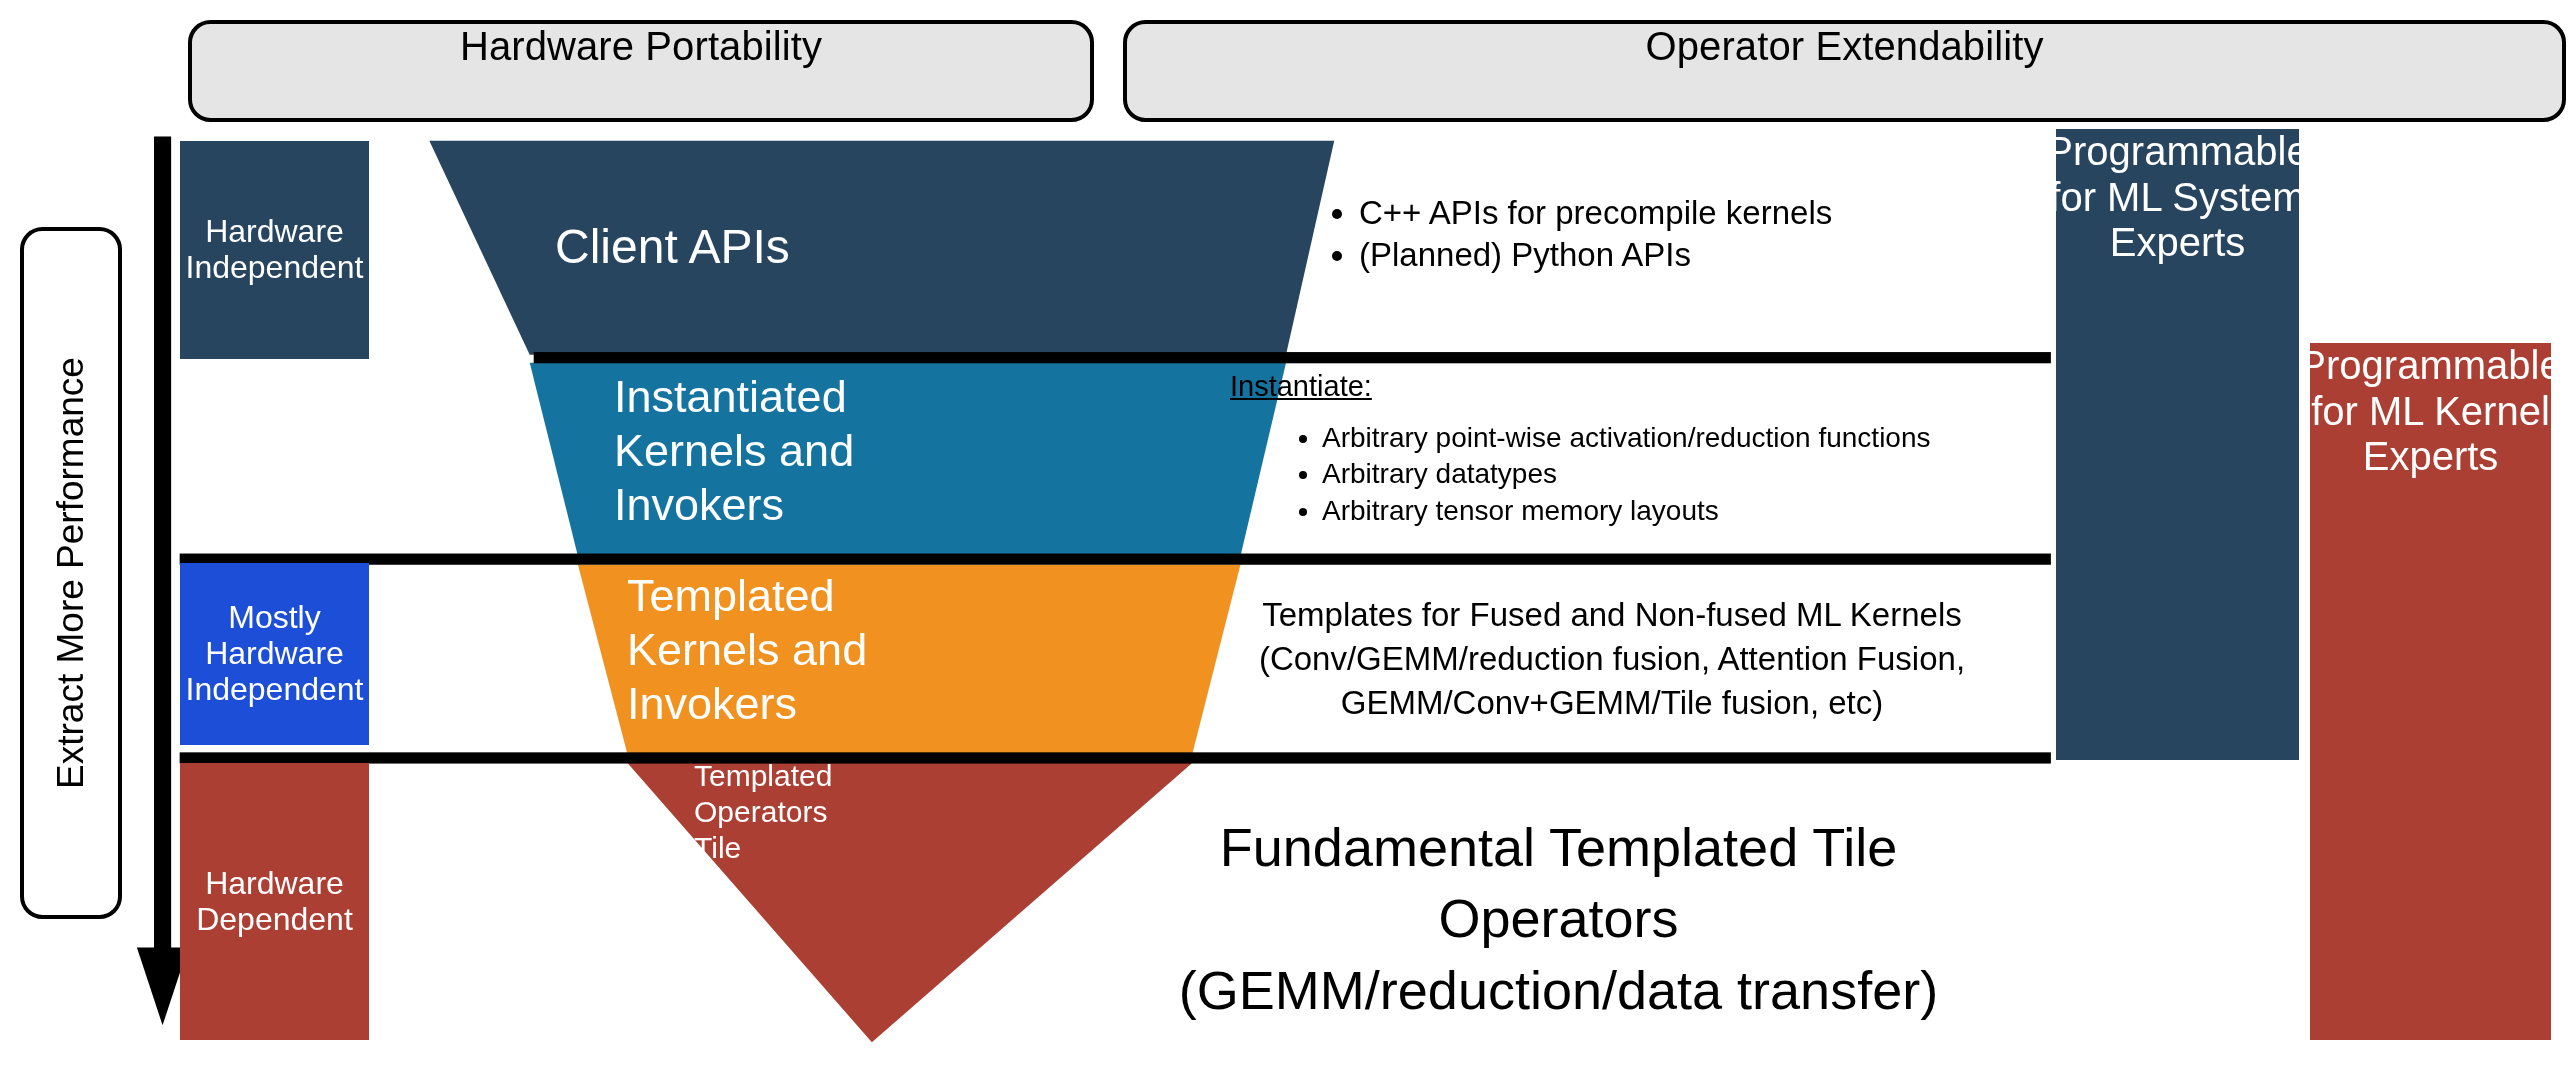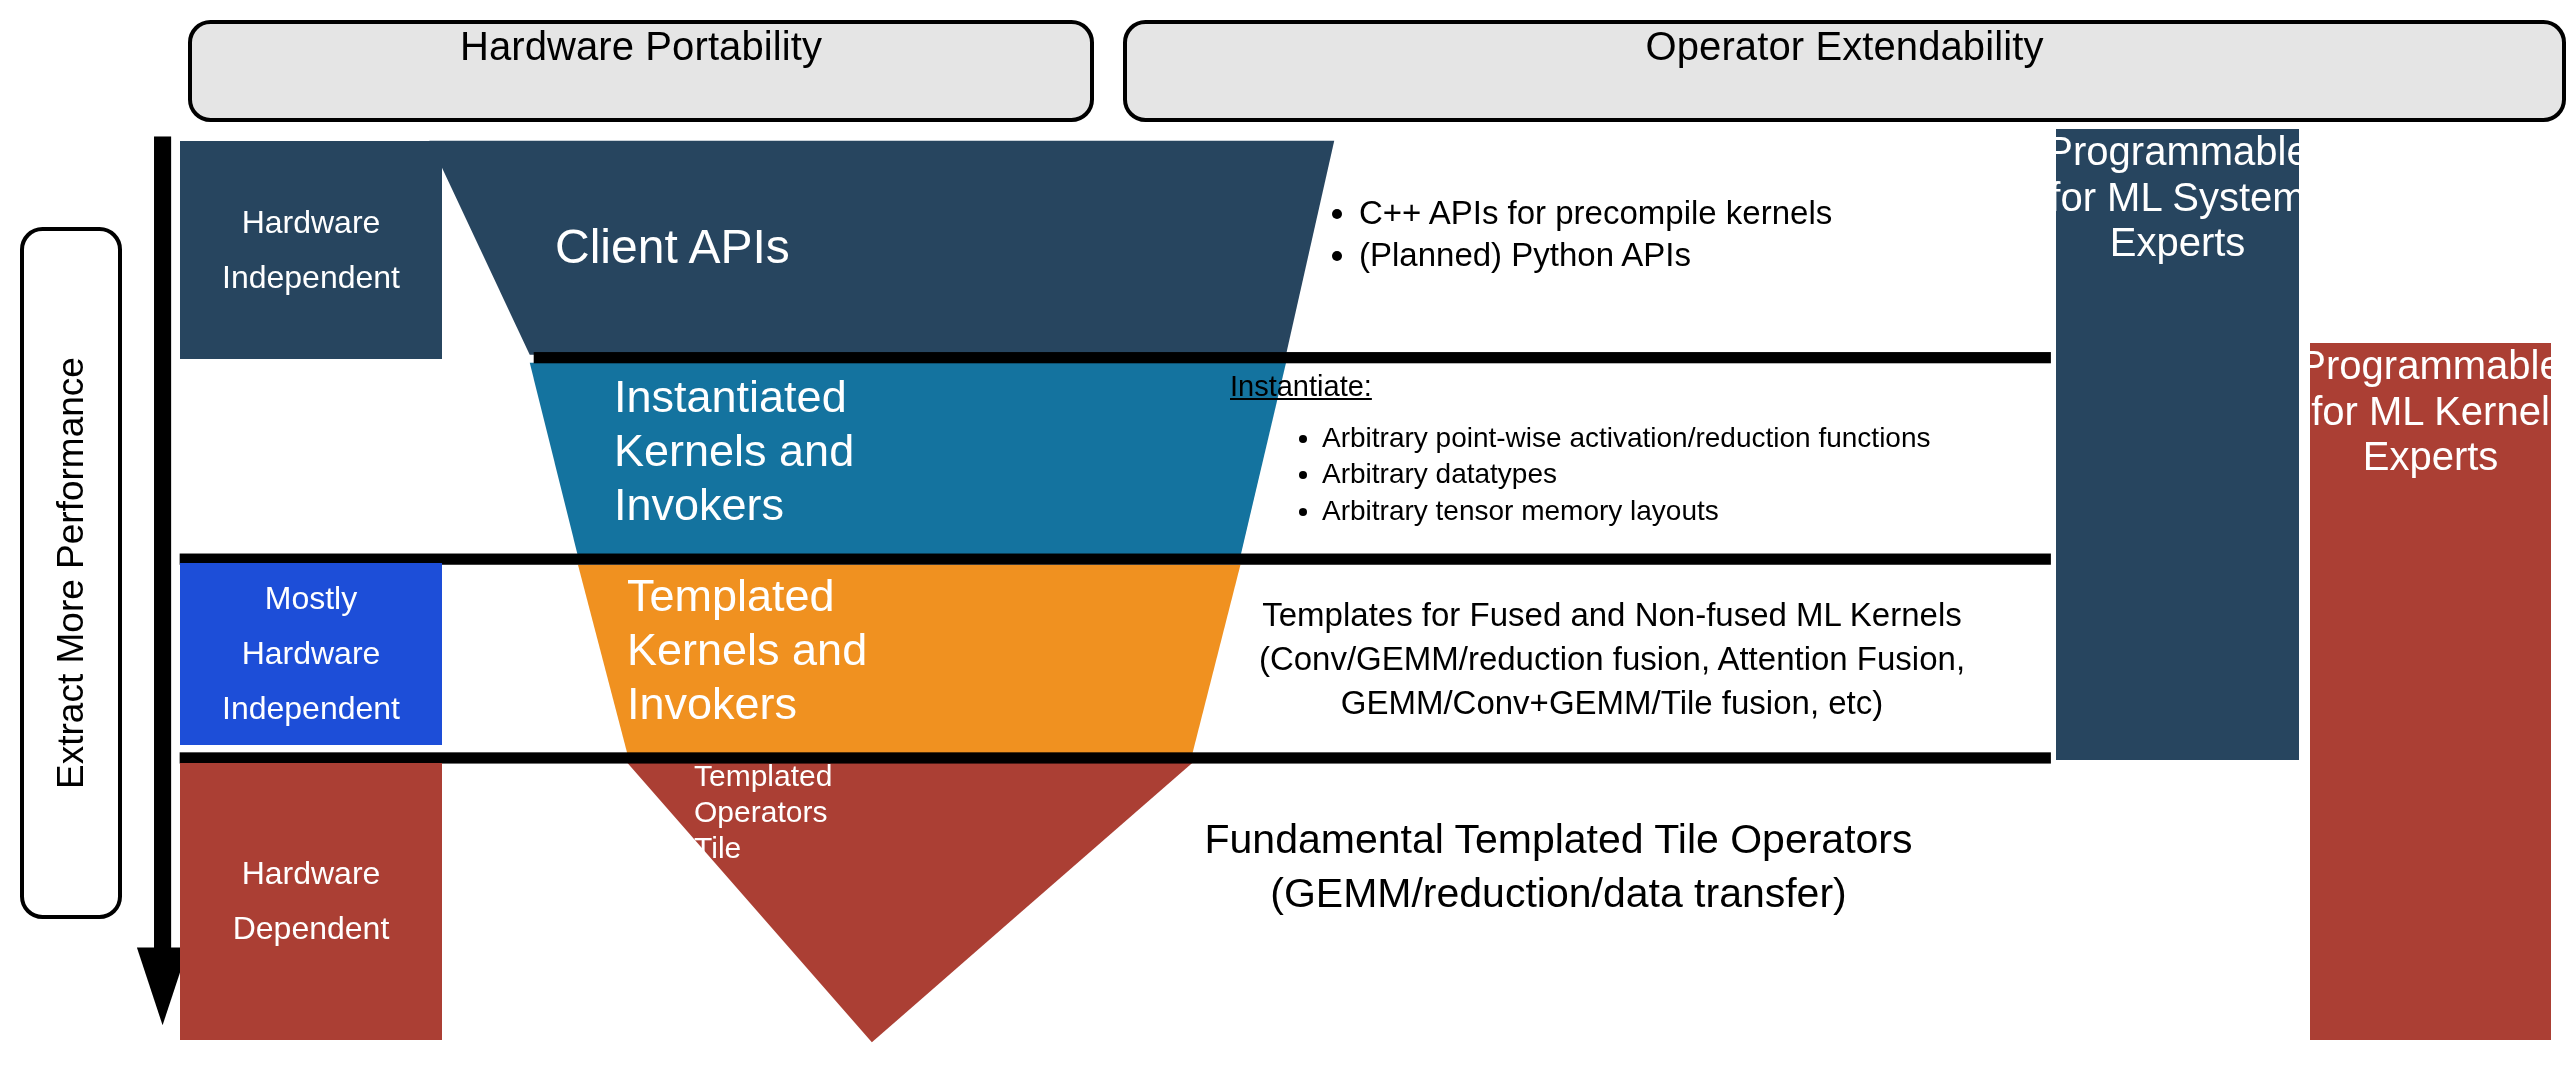--- a/index.html
+++ b/index.html
@@ -19,23 +19,23 @@
   
   #perf-box{position:absolute;left:20px;top:227px;width:102px;height:692px;
             background:#fff;border:4.6px solid #000;border-radius:22.5px;box-sizing:border-box;
             display:flex;align-items:center;justify-content:center;}
   #perf-box .vtext{transform:rotate(-90deg);white-space:nowrap;font-size:37px;color:#000;}
 
   
   #arrow{position:absolute;left:129px;top:135px;width:79px;height:895px;}
 
   
-  .lcol{position:absolute;left:180px;width:262px;
+  .lcol{position:absolute;left:180px;width:189px;
         display:flex;flex-direction:column;align-items:center;justify-content:center;
-        color:#ffffff;text-align:center;font-size:32px;line-height:1.12;box-sizing:border-box;gap:19px;}
+        color:#ffffff;text-align:center;font-size:32px;line-height:1.12;box-sizing:border-box;}
   #lcol-a{top:141px;height:218px;background:#27455f;}
   #lcol-b{top:563px;height:182px;background:#1d4ed8;}
   #lcol-c{top:763px;height:277px;background:#ab3f34;}
 
   
   #funnel{position:absolute;left:0;top:0;width:2576px;height:1076px;}
 
   
   .fl{position:absolute;color:#ffffff;text-align:left;line-height:1.2;}
   #fl-client{left:555px;top:218px;width:634px;font-size:48px;}
@@ -48,21 +48,21 @@
   ul.b{margin:0;padding:0 0 0 38px;list-style:disc;}
   ul.b li{font-size:33px;line-height:1.28;}
 
   #r-api{left:1321px;top:192px;width:700px;}
   #r-inst{left:1230px;top:370px;width:812px;}
   #r-inst .lead{font-size:29px;margin:0 0 17px 0;text-decoration:underline;}
   #r-inst ul.b li{font-size:28px;line-height:1.3;}
   #r-inst ul.b{padding-left:92px;}
 
   #r-tpl{left:1186px;top:593px;width:852px;text-align:center;font-size:33px;line-height:1.34;}
-  #r-fund{left:1096px;top:812px;width:925px;text-align:center;font-size:41px;line-height:1.32;}
+  #r-fund{left:1096px;top:812px;width:925px;text-align:center;font-size:54px;line-height:1.32;}
 
   
   .rbar{position:absolute;color:#fff;text-align:center;font-size:40px;line-height:1.14;
         display:flex;align-items:flex-start;justify-content:center;box-sizing:border-box;}
   #rbar-sys{left:2056px;top:129px;width:243px;height:631px;background:#27455f;}
   #rbar-ker{left:2310px;top:343px;width:241px;height:697px;background:#ab3f34;}
 </style>
 </head>
 <body>
 

